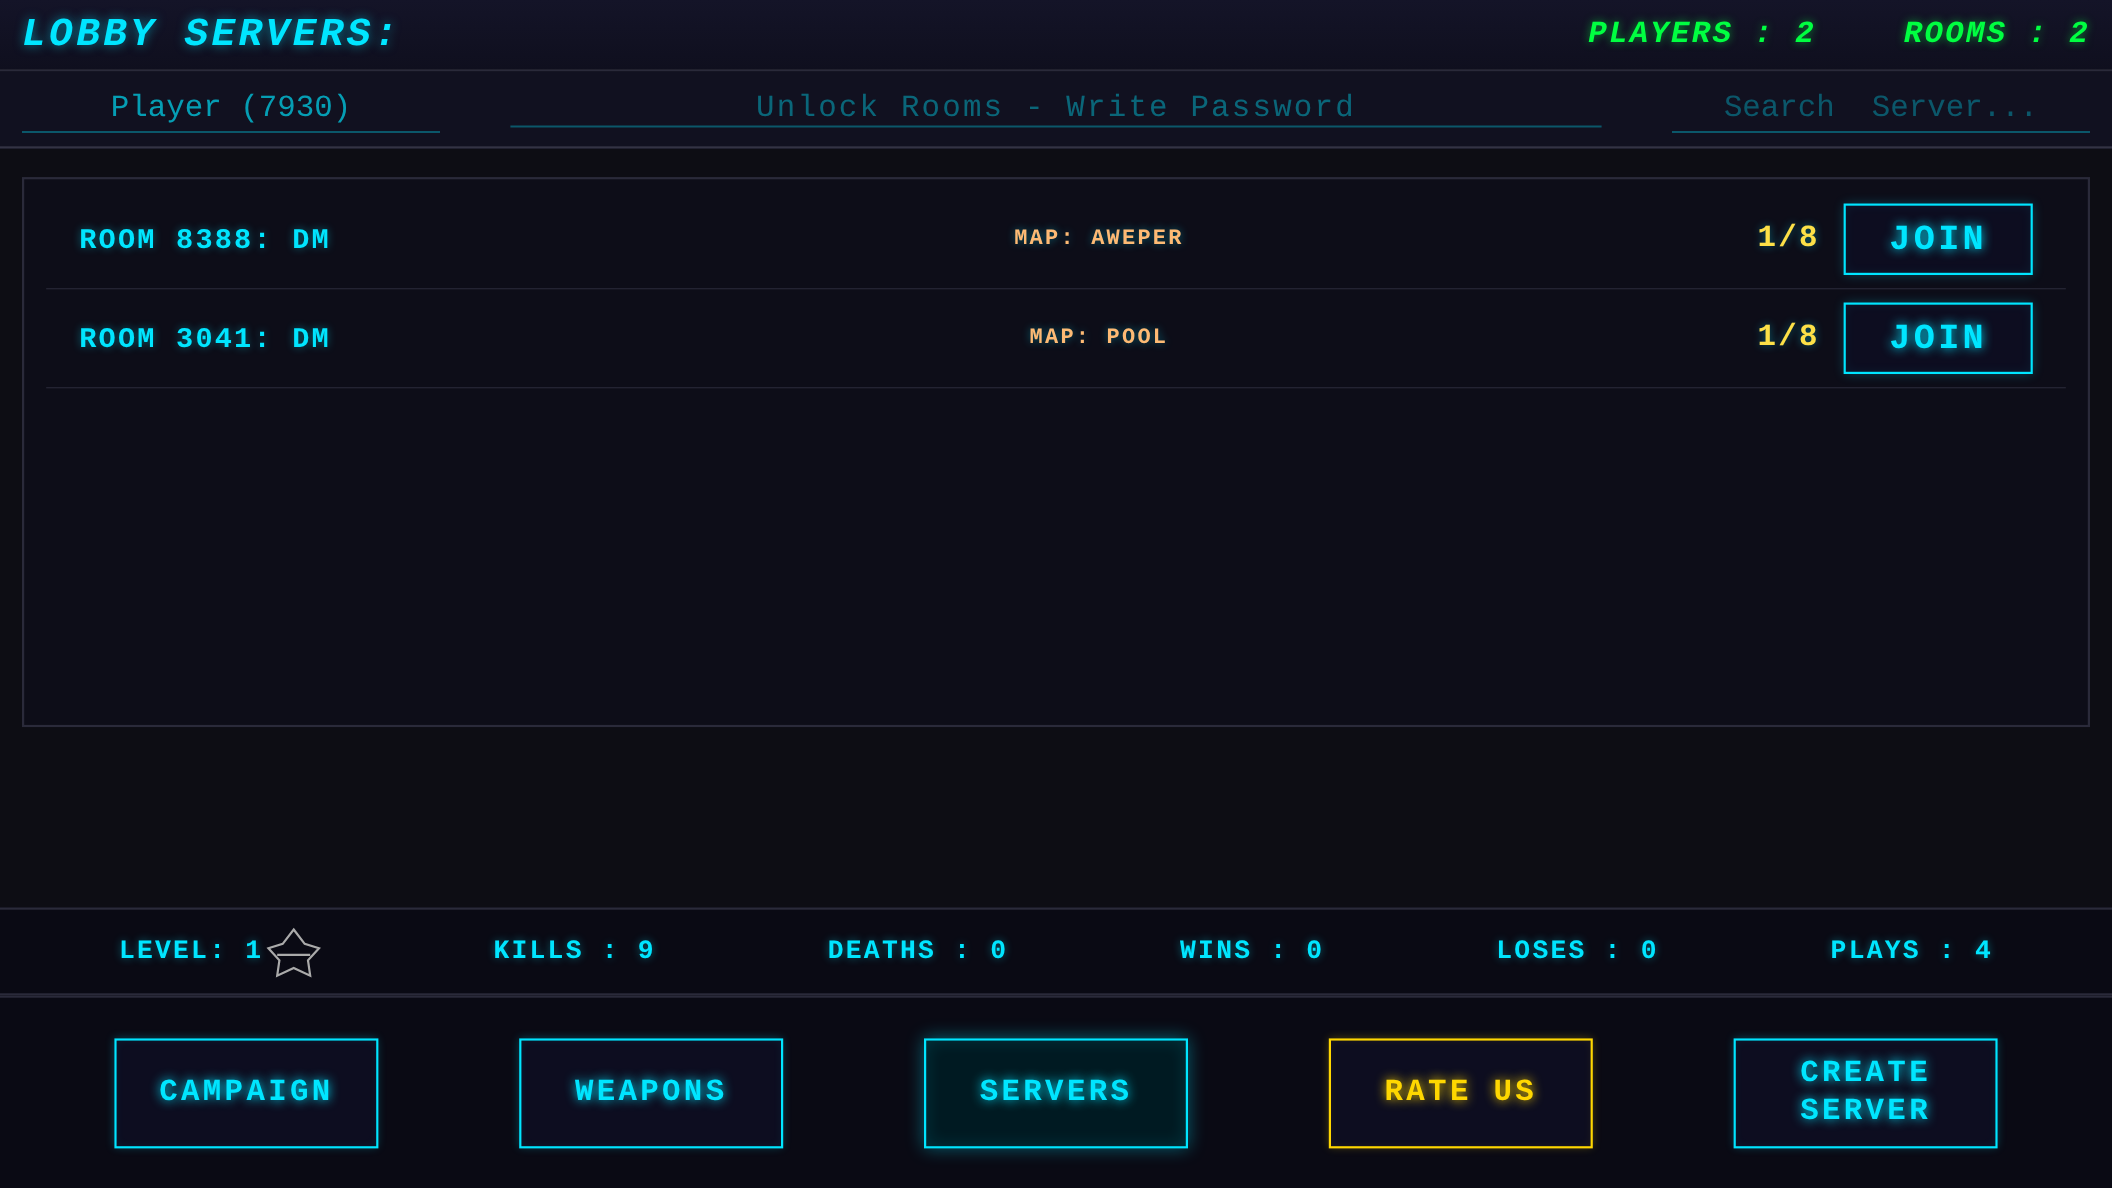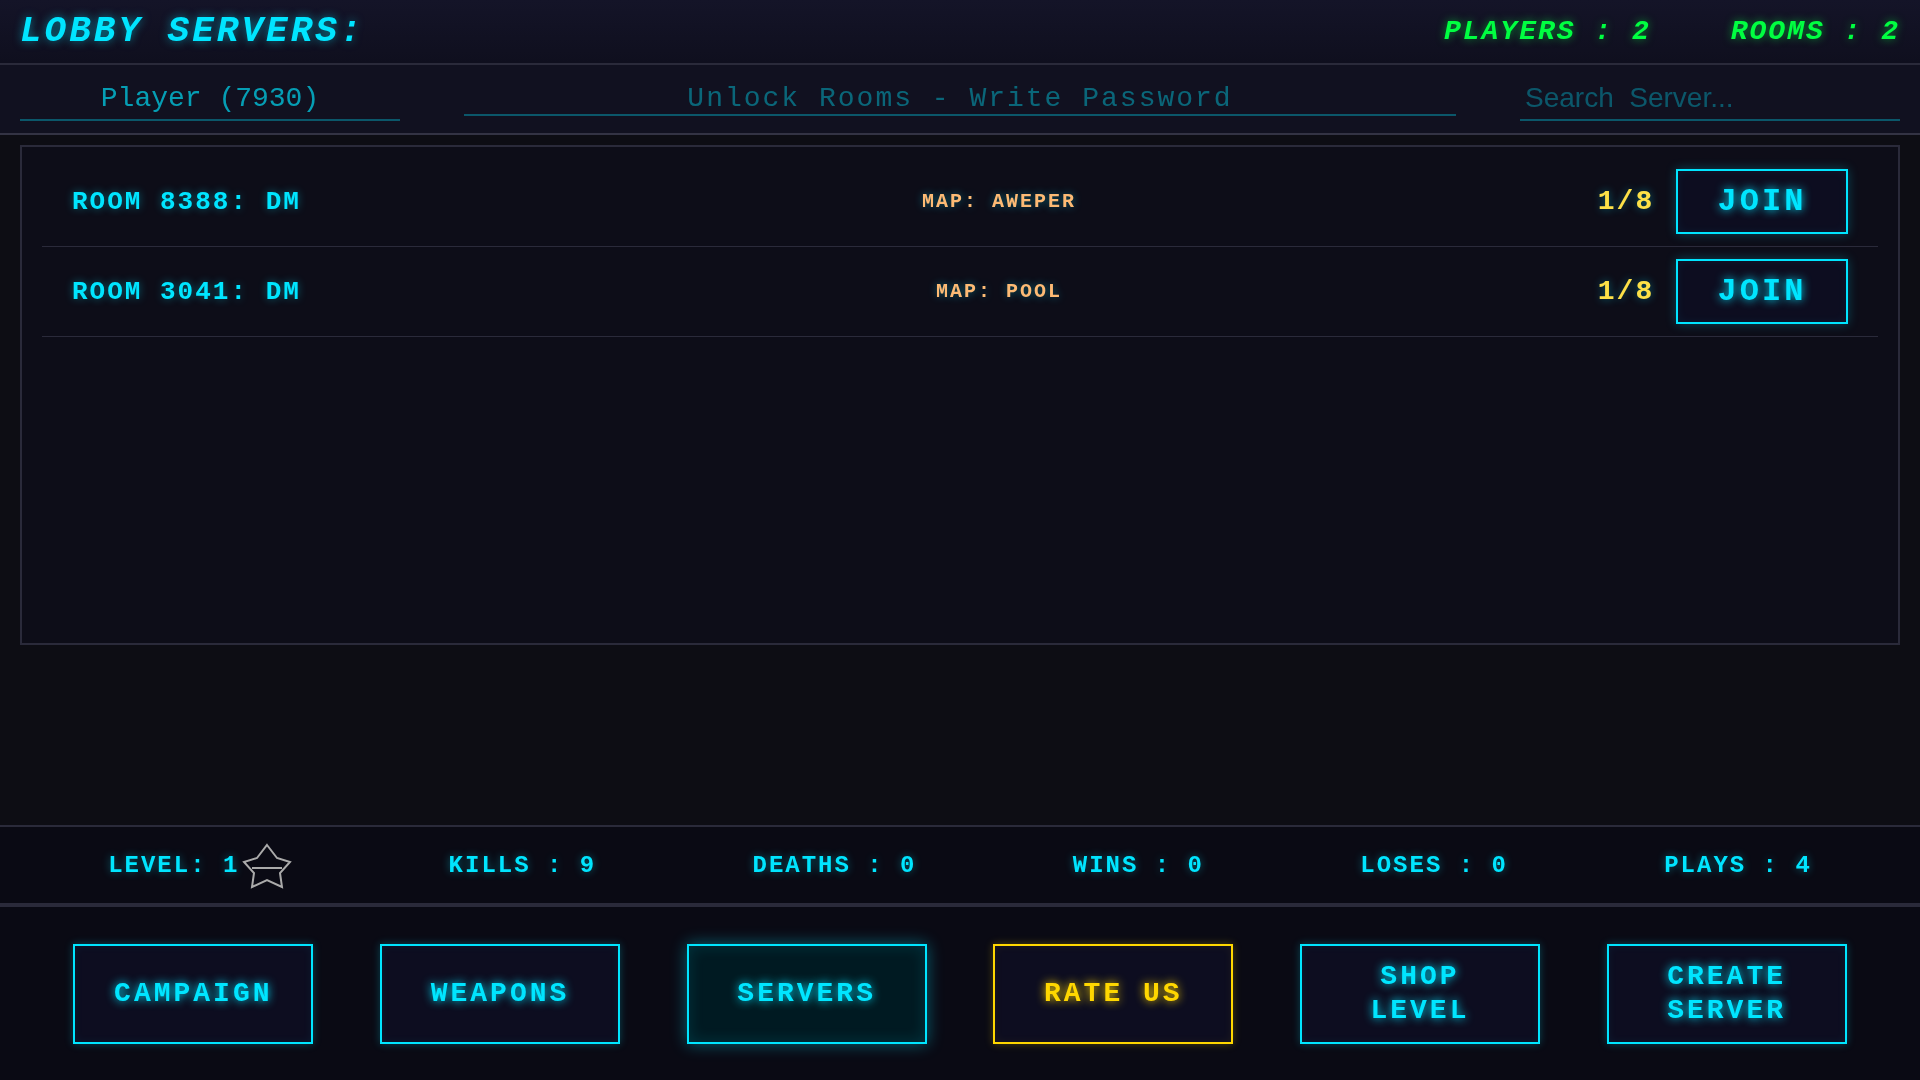--- a/index.html
+++ b/index.html
@@ -60,36 +60,37 @@
       outline: none;
       padding: 5px;
     }
 
     .search-input {
       background: transparent;
       border: none;
       border-bottom: 2px solid #00e5ff55;
       color: #00e5ff66;
       font-size: 28px;
-      font-family: Liberation Sans, sans-serif;
+      font-family: Liberation Mono, monospace;
       width: 380px;
+      text-align: center;
       outline: none;
       padding: 5px;
       margin-left: auto;
     }
 
     .search-input::placeholder {
       color: #00e5ff55;
     }
 
     
     .main-content {
       background: #0d0d18;
       border: 2px solid #2a2a3a;
-      margin: 10px 20px;
+      margin: 26px 20px;
       height: 500px;
       position: relative;
       overflow: hidden;
     }
 
     .room-list {
       padding: 10px 20px;
     }
 
     .room-row {
@@ -302,17 +303,15 @@
   <div class="stat-label">WINS : 0</div>
   <div class="stat-label">LOSES : 0</div>
   <div class="stat-label">PLAYS : 4</div>
 </div>
 
 <div class="bottom-nav">
   <button class="nav-btn">CAMPAIGN</button>
   <button class="nav-btn">WEAPONS</button>
   <button class="nav-btn active">SERVERS</button>
   <button class="nav-btn rate-btn">RATE US</button>
-  <button class="nav-btn" style="white-space:pre-line;">SHOP
-LEVEL</button>
   <button class="nav-btn" style="white-space:pre-line;">CREATE
 SERVER</button>
 </div>
 
 </body></html>

